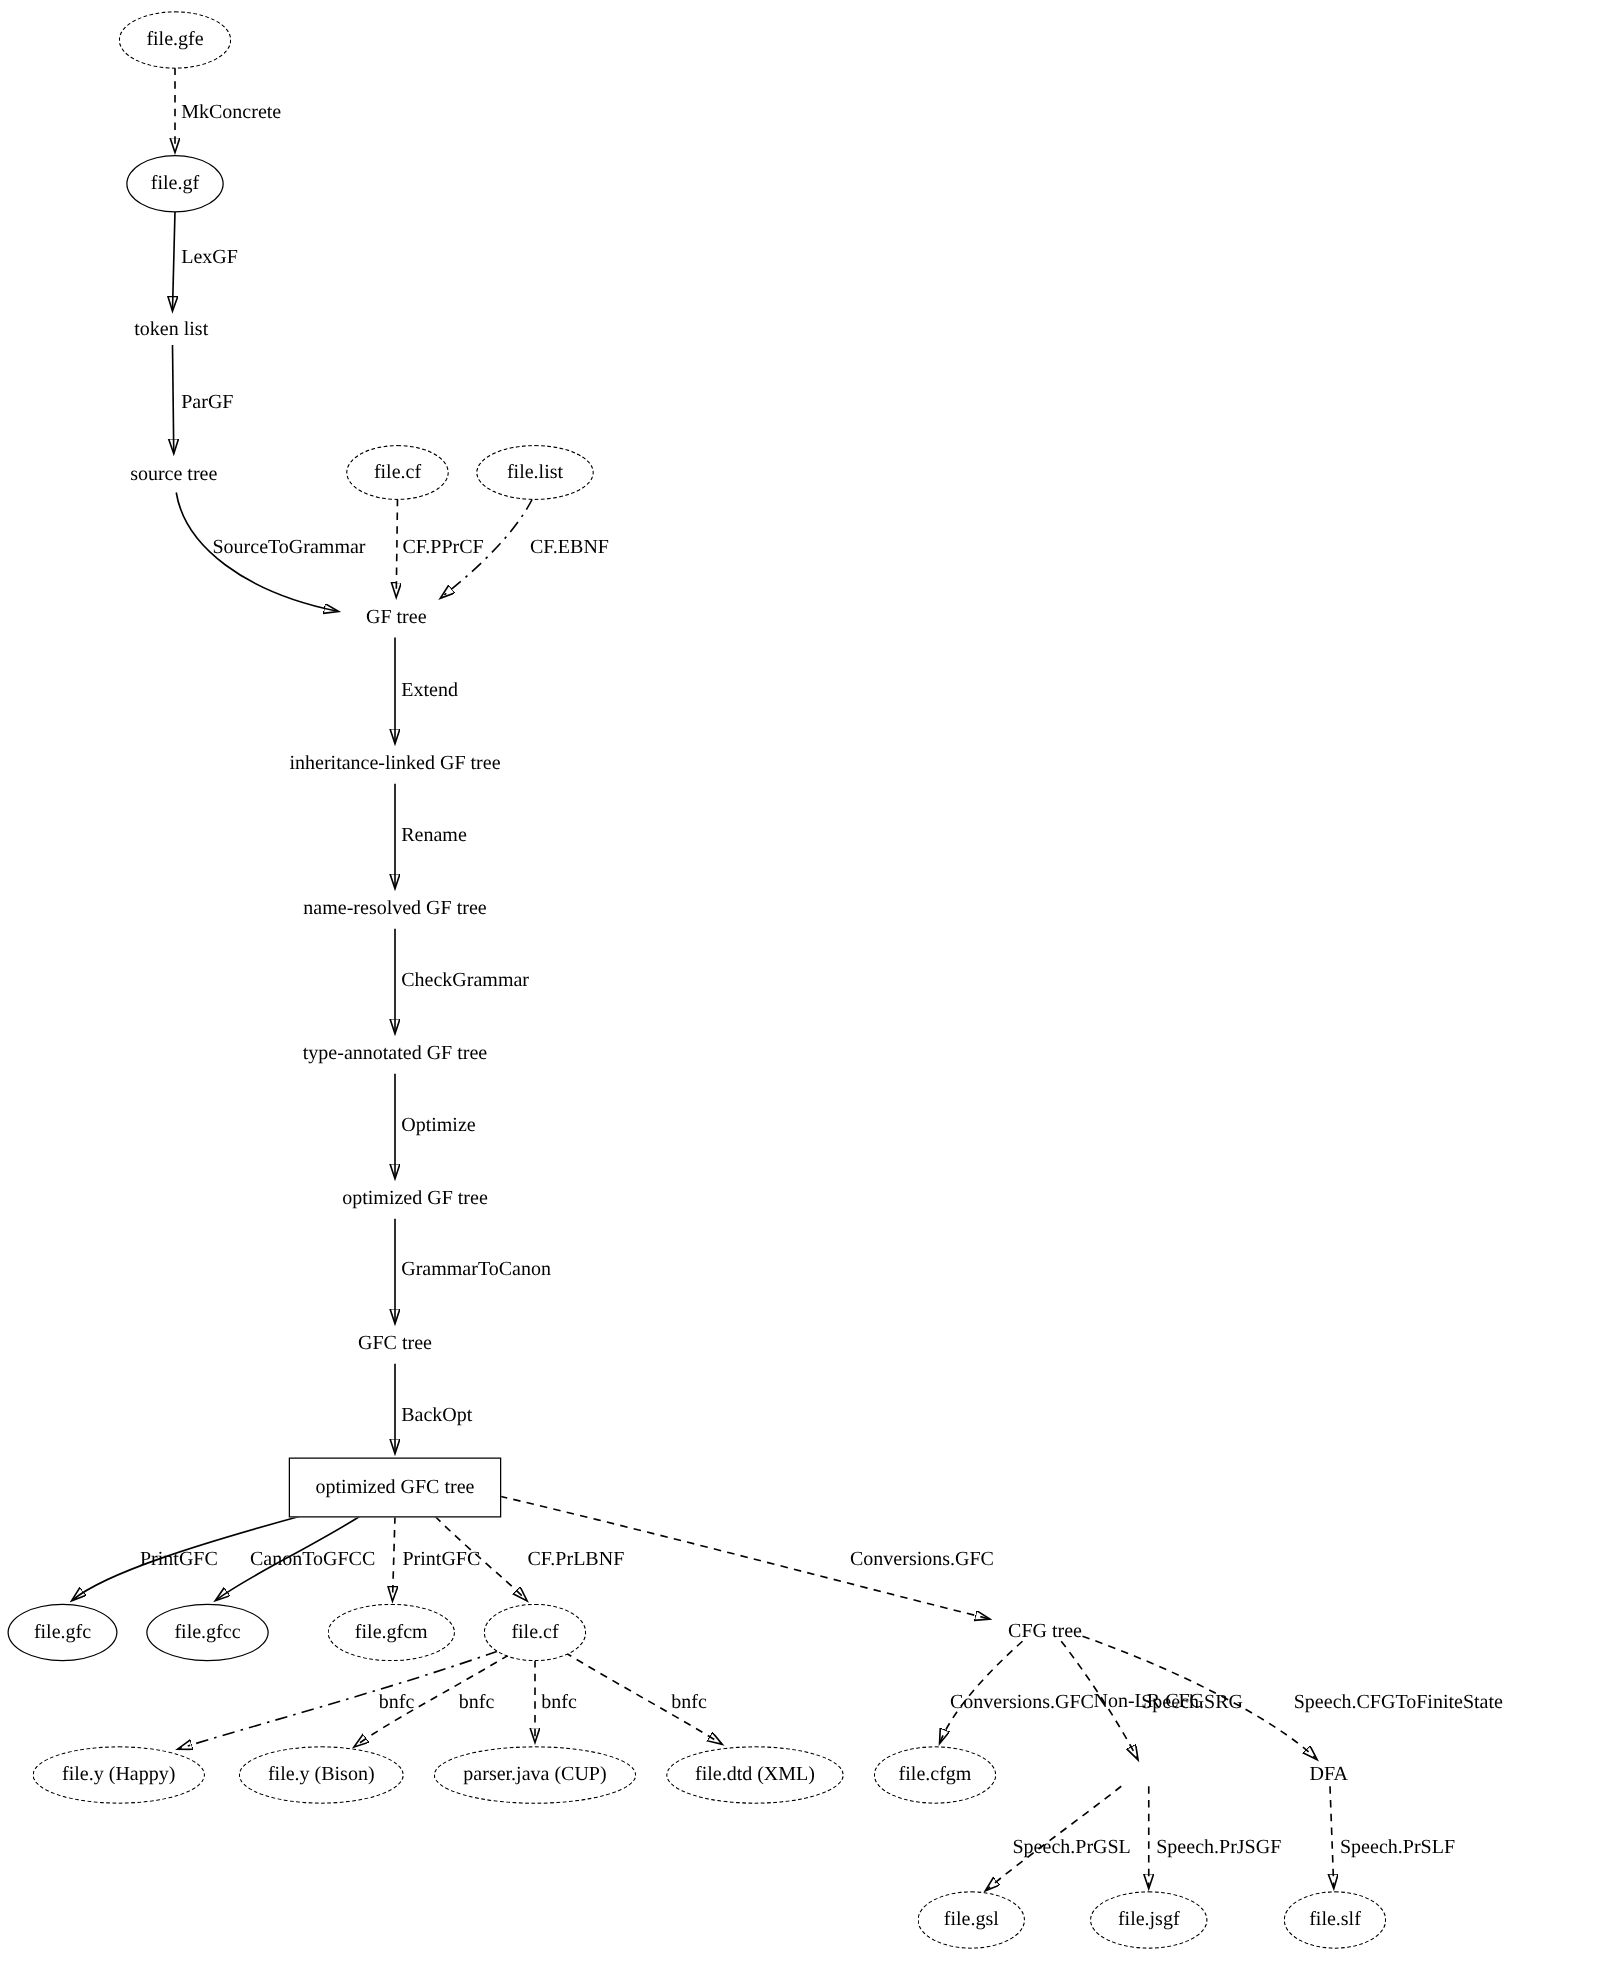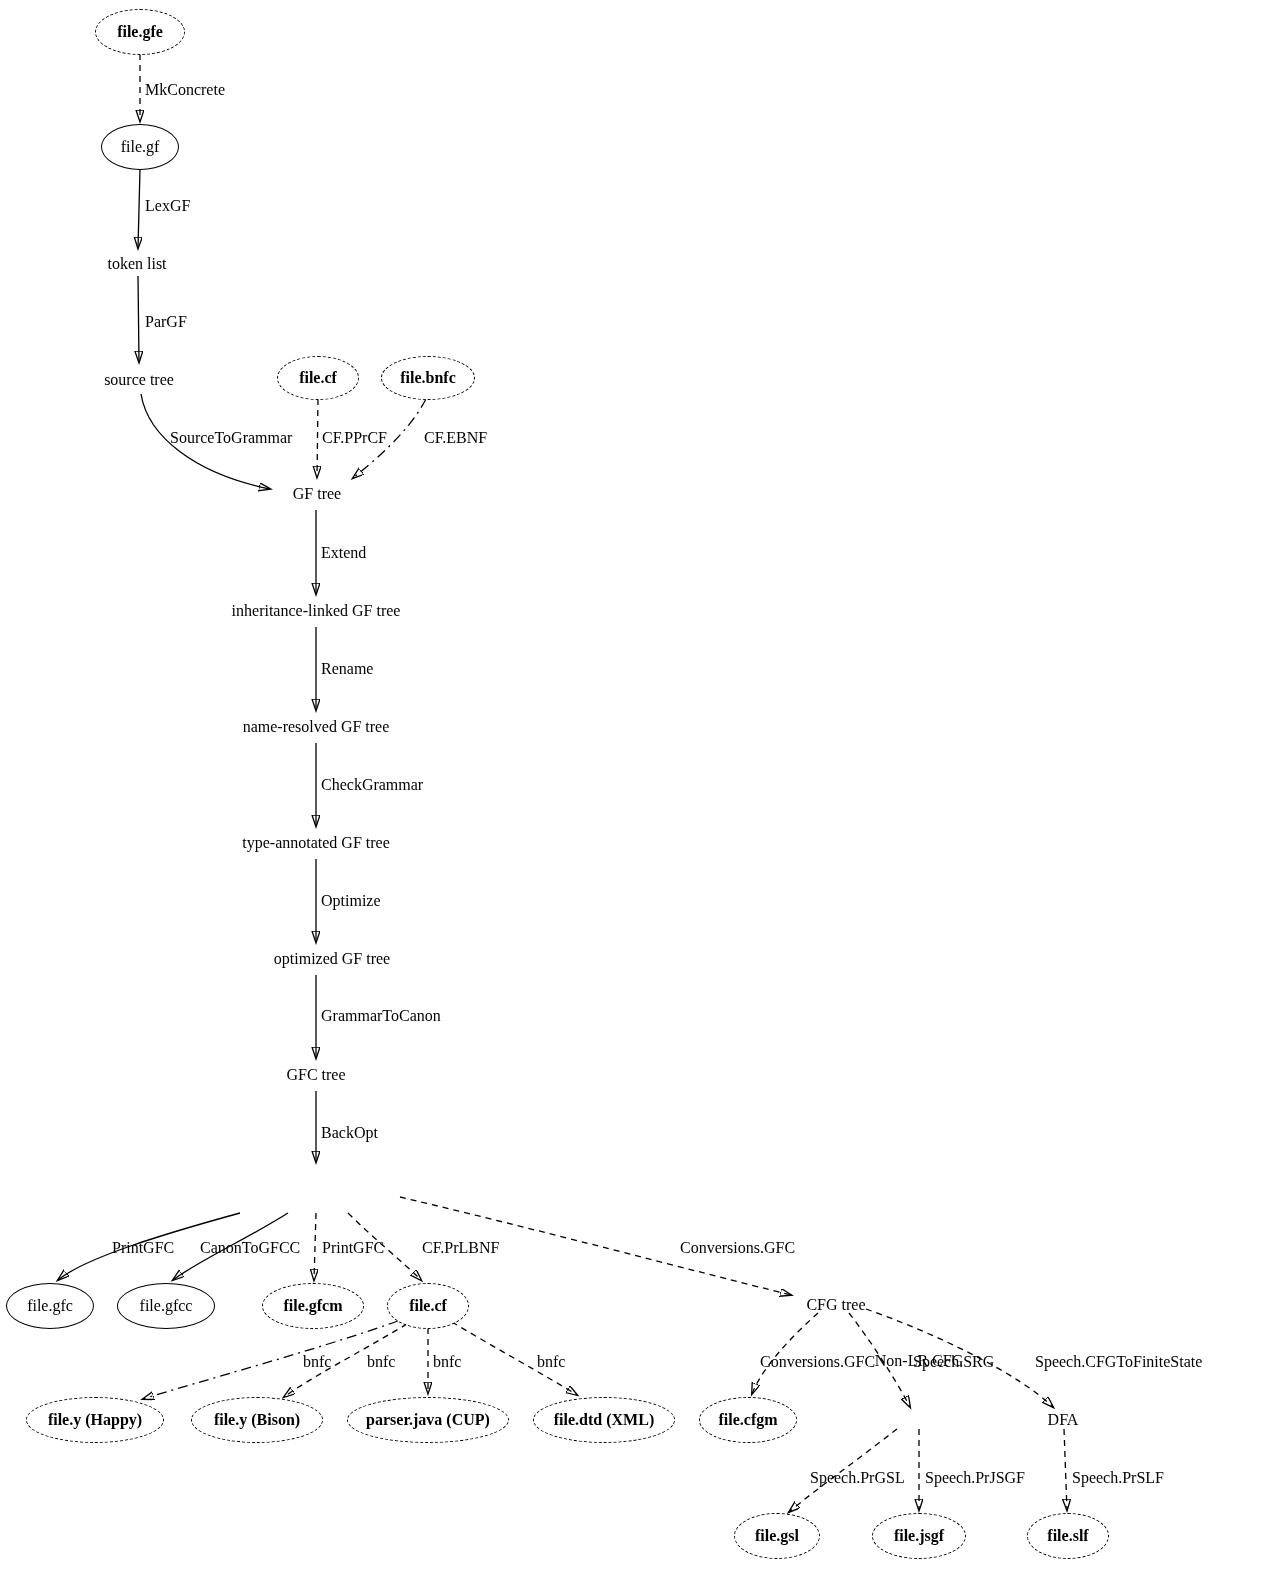--- a/index.html
+++ b/index.html
@@ -28,21 +28,21 @@
     position: absolute;
     transform: translate(-50%, -50%);
     display: flex;
     align-items: center;
     justify-content: center;
     text-align: center;
     white-space: nowrap;
     line-height: 1.1;
   }
   .node.ellipse { border: 1.3px solid #000000; border-radius: 50%; background: #ffffff; }
-  .node.ellipse.dashed-border { border-style: dashed; font-weight: bold; }
+  .node.ellipse.dashed-border { border-style: dashed; }
   .node.box { border: 1.3px solid #000000; background: #ffffff; }
   .node.plain { border: none; }
   .edge-label {
     position: absolute;
     white-space: nowrap;
     line-height: 16px;
   }
 </style>
 </head>
 <body>
@@ -83,27 +83,28 @@
     <path class="dashed" marker-end="url(#arrow)" d="M897,1429 C860,1458 815,1490 789,1512"></path>
     <path class="dashed" marker-end="url(#arrow)" d="M919,1429 L919,1510"></path>
     <path class="dashed" marker-end="url(#arrow)" d="M1064,1429 L1067,1510"></path>
   </svg>
 
   <div class="node ellipse dashed-border" style="left:140px;top:32px;width:88px;height:44px">file.gfe</div>
   <div class="node ellipse" style="left:140px;top:147px;width:76px;height:44px">file.gf</div>
   <div class="node plain" style="left:137px;top:264px">token list</div>
   <div class="node plain" style="left:139px;top:380px">source tree</div>
   <div class="node ellipse dashed-border" style="left:318px;top:378px;width:80px;height:42px">file.cf</div>
-  <div class="node ellipse dashed-border" style="left:428px;top:378px;width:92px;height:42px">file.bnfc</div>
+  <div class="node ellipse dashed-border" style="left:428px;top:378px;width:92px;height:42px">file.list</div>
   <div class="node plain" style="left:317px;top:494px">GF tree</div>
   <div class="node plain" style="left:316px;top:611px">inheritance-linked GF tree</div>
   <div class="node plain" style="left:316px;top:727px">name-resolved GF tree</div>
   <div class="node plain" style="left:316px;top:843px">type-annotated GF tree</div>
   <div class="node plain" style="left:332px;top:959px">optimized GF tree</div>
   <div class="node plain" style="left:316px;top:1075px">GFC tree</div>
+  <div class="node box" style="left:316px;top:1190px;width:168px;height:46px">optimized GFC tree</div>
   <div class="node ellipse" style="left:50px;top:1306px;width:86px;height:44px">file.gfc</div>
   <div class="node ellipse" style="left:166px;top:1306px;width:96px;height:44px">file.gfcc</div>
   <div class="node ellipse dashed-border" style="left:313px;top:1306px;width:100px;height:44px">file.gfcm</div>
   <div class="node ellipse dashed-border" style="left:428px;top:1306px;width:80px;height:44px">file.cf</div>
   <div class="node plain" style="left:836px;top:1305px">CFG tree</div>
   <div class="node ellipse dashed-border" style="left:95px;top:1420px;width:136px;height:44px">file.y (Happy)</div>
   <div class="node ellipse dashed-border" style="left:257px;top:1420px;width:130px;height:44px">file.y (Bison)</div>
   <div class="node ellipse dashed-border" style="left:428px;top:1420px;width:160px;height:44px">parser.java (CUP)</div>
   <div class="node ellipse dashed-border" style="left:604px;top:1420px;width:140px;height:44px">file.dtd (XML)</div>
   <div class="node ellipse dashed-border" style="left:748px;top:1420px;width:96px;height:44px">file.cfgm</div>

